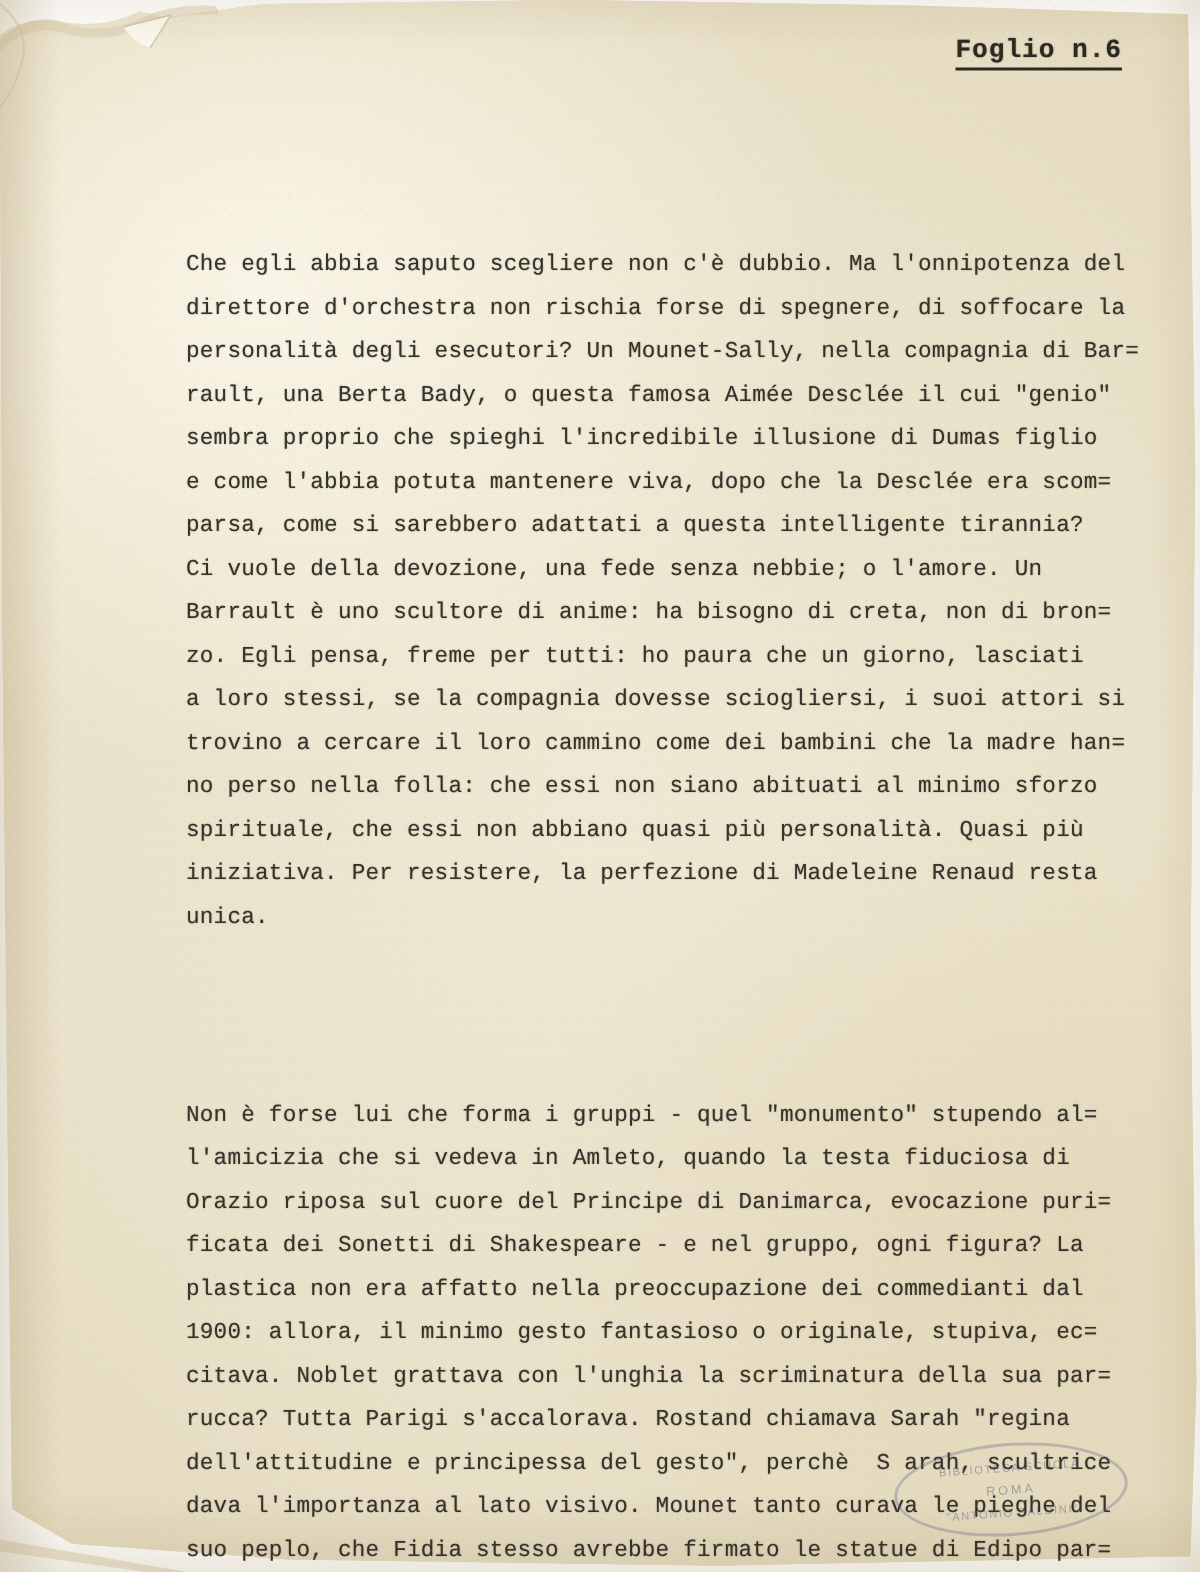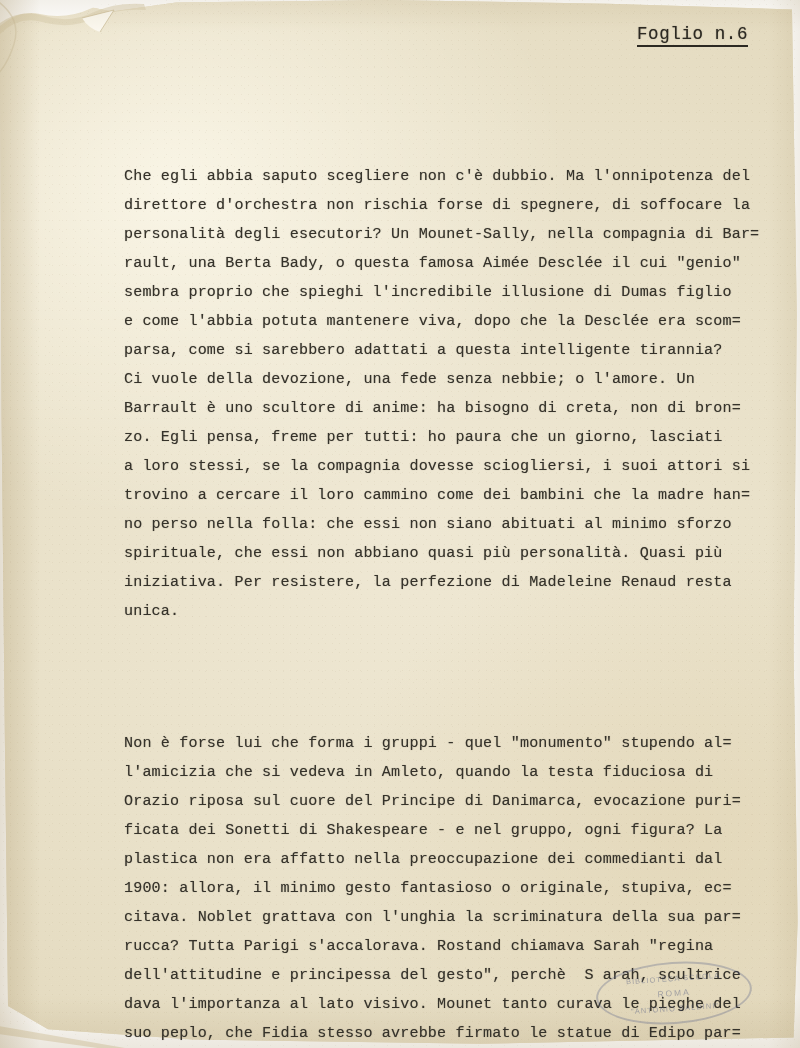--- a/index.html
+++ b/index.html
@@ -84,21 +84,21 @@
       linear-gradient(to bottom, rgba(168,148,106,0.14), rgba(168,148,106,0) 3%),
       linear-gradient(to top,    rgba(168,148,106,0.22), rgba(168,148,106,0) 5%);
   }
 
   
   .sheet-header {
     position: absolute;
     right: 52px;
     top: 24px;
     font-size: 17.5px;
-    font-weight: normal;
+    font-weight: bold;
     letter-spacing: 0.6px;
     color: #2c2922;
     border-bottom: 2px solid #2c2922;
     padding-bottom: 1px;
     text-shadow: 0 0 1.1px rgba(44,41,34,0.55);
   }
 
   .body-text {
     position: absolute;
     left: 108px;

